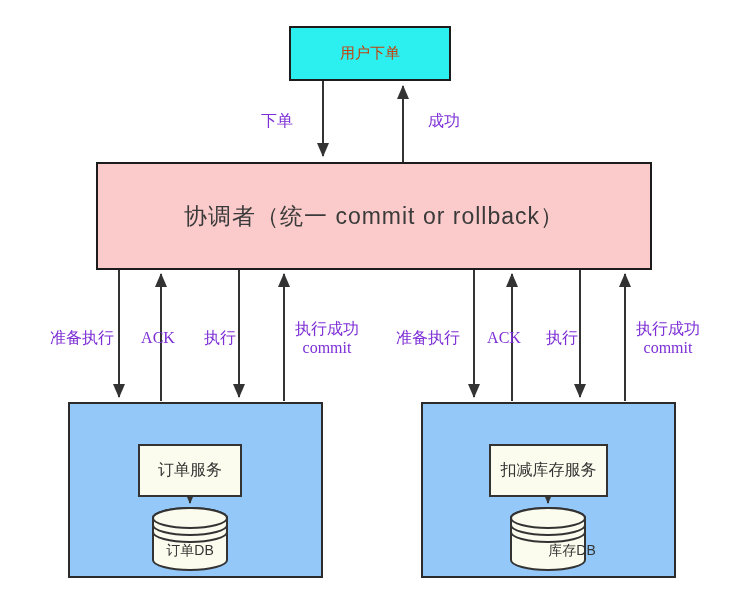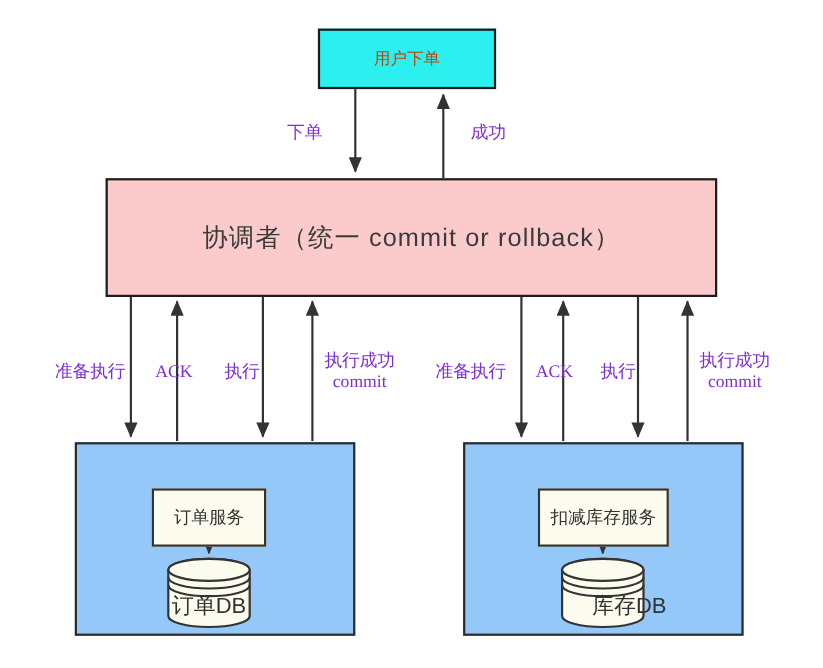--- a/index.html
+++ b/index.html
@@ -34,21 +34,21 @@
   .service-left{left:138px;width:104px;}
   .service-right{left:489px;width:119px;}
   .edge-label{
     position:absolute;transform:translate(-50%,-50%);
     color:var(--edge_label,#7d2fd6);font-size:16px;white-space:nowrap;
     z-index:4;text-align:center;line-height:1.2;font-family:Liberation Serif, serif;
   }
   .edge-label .l{display:block;}
   .db-label{
     position:absolute;transform:translate(-50%,-50%);
-    font-size:20px;color:#333;z-index:4;white-space:nowrap;
+    font-size:14px;color:#333;z-index:4;white-space:nowrap;
   }
   svg.wires{position:absolute;left:0;top:0;z-index:2;pointer-events:none;}
   .edge-line{stroke:var(--line,#333);stroke-width:2;fill:none;}
   .arrow-head{fill:var(--line,#333);}
   .cyl{fill:var(--node_fill,#fcfcee);stroke:var(--line,#333);stroke-width:2;}
 </style>
 </head>
 <body>
 
 <div class="canvas">

